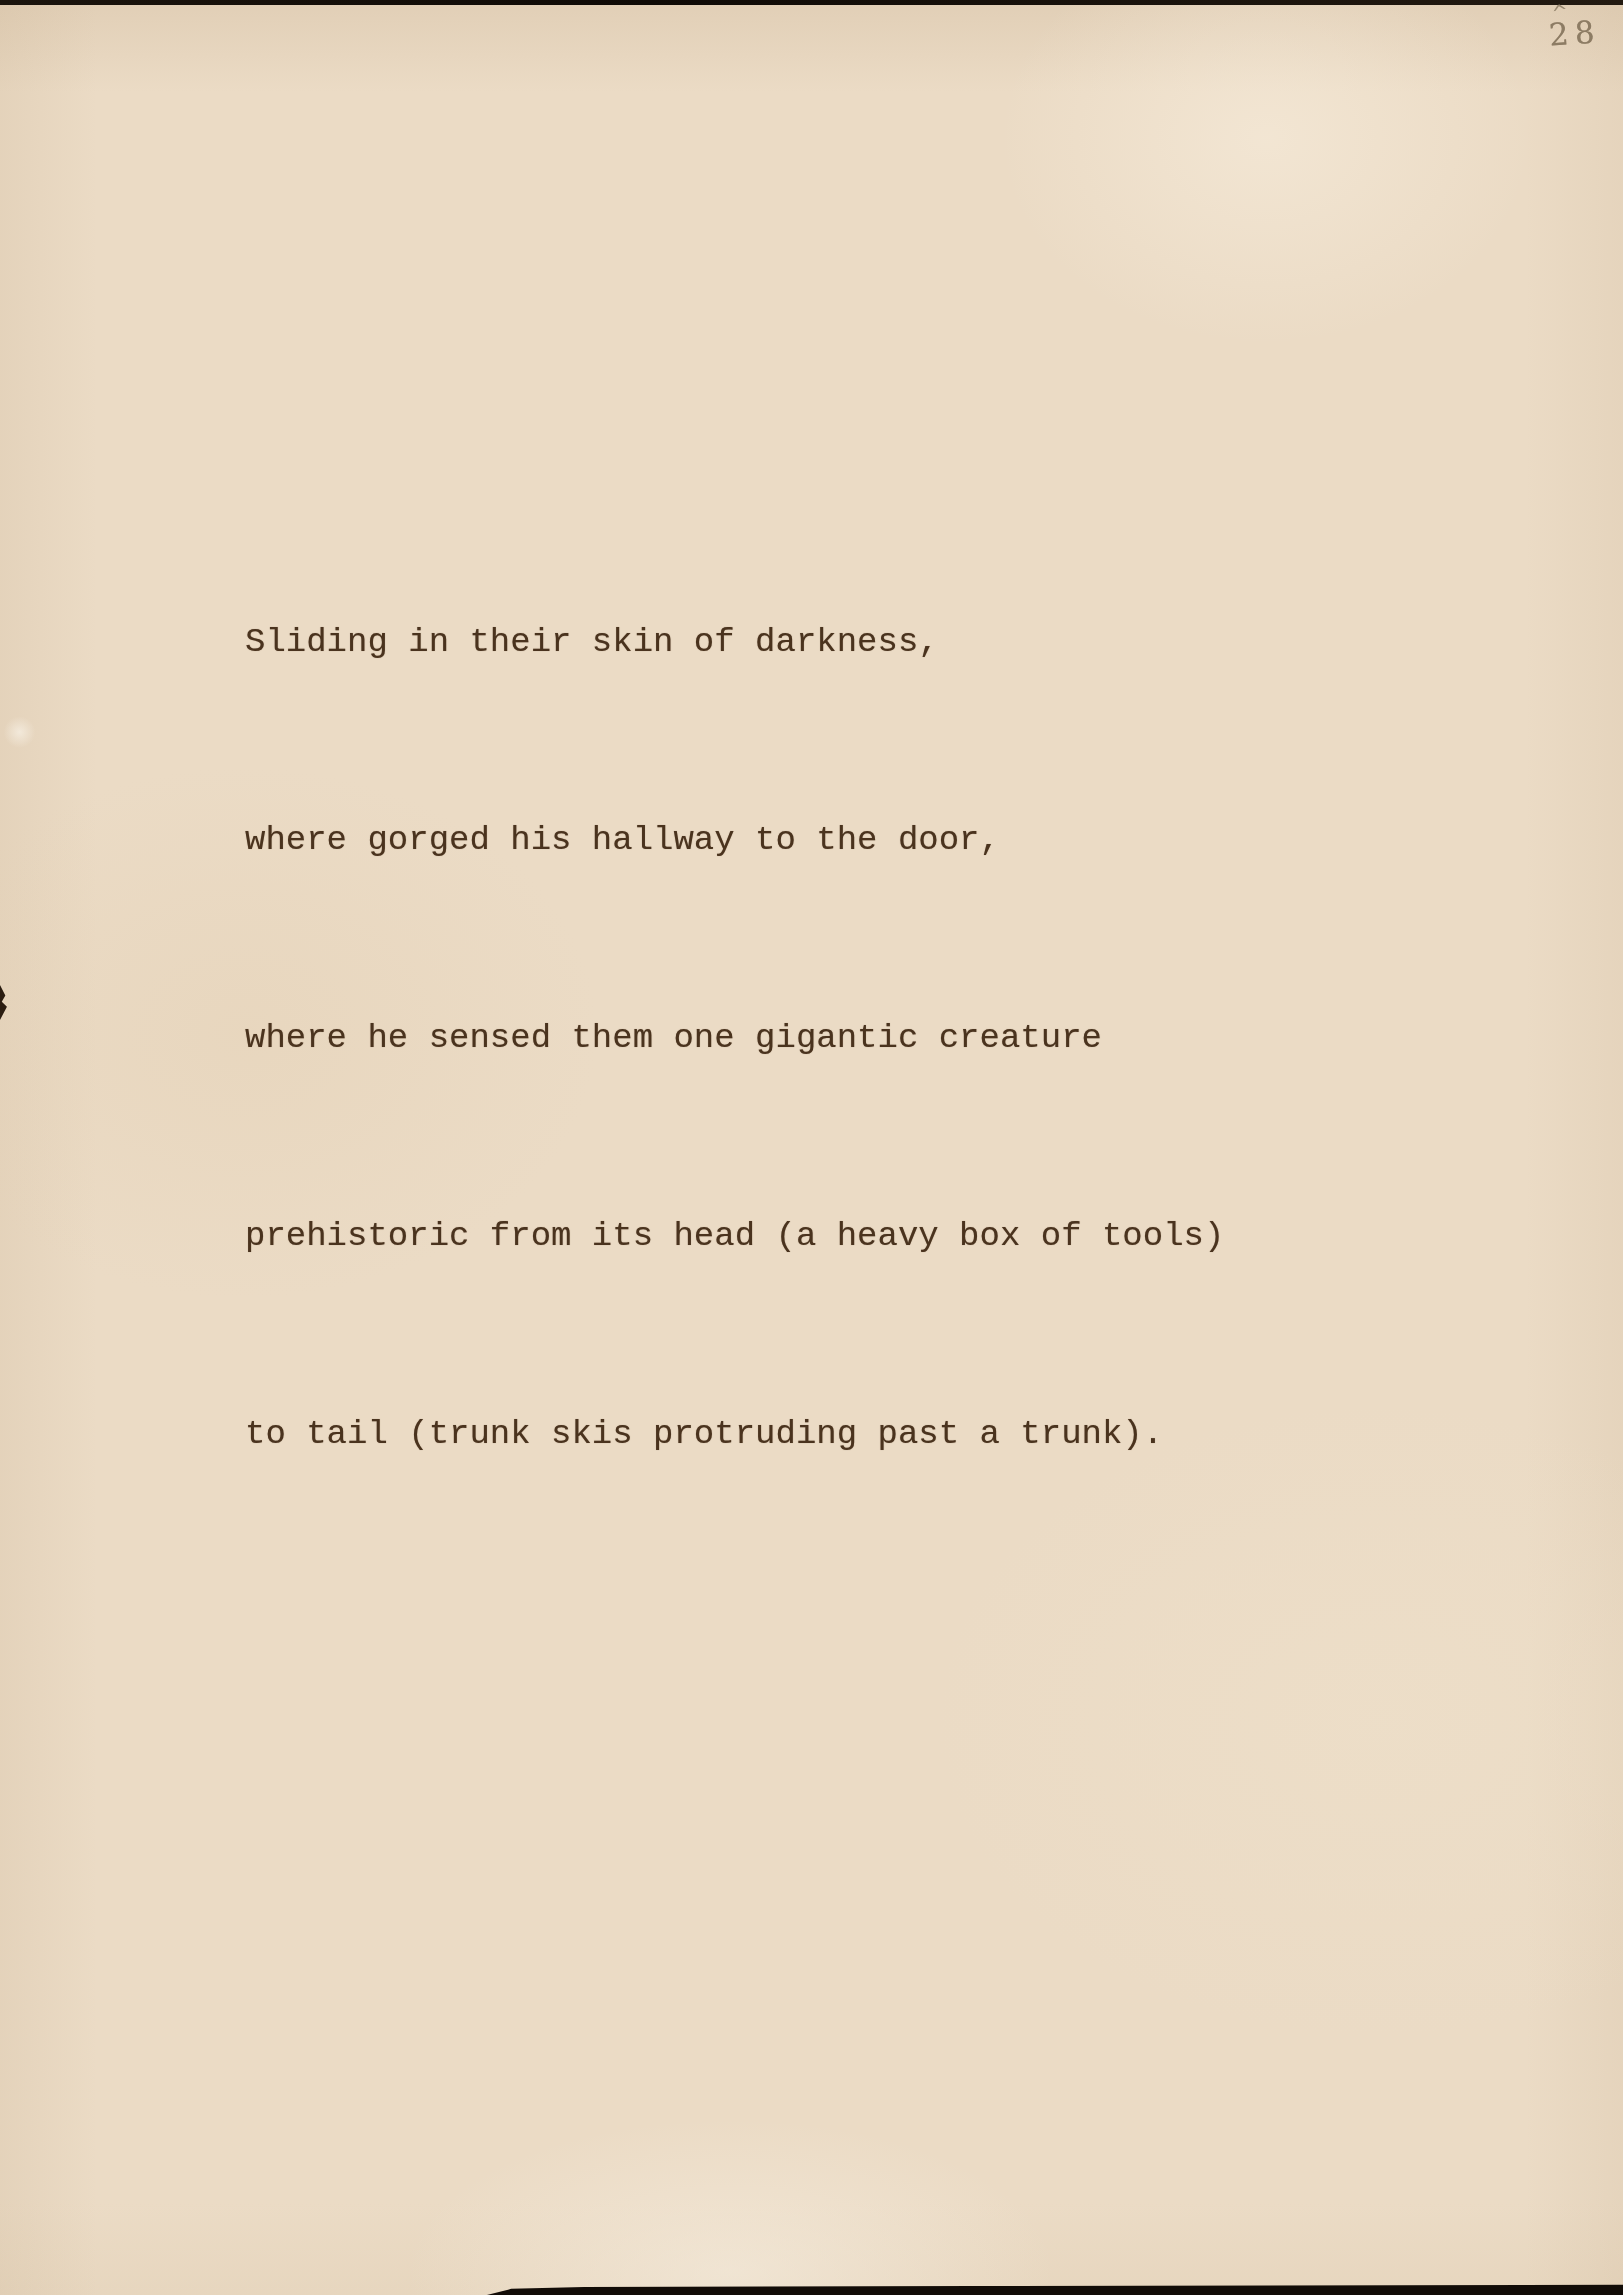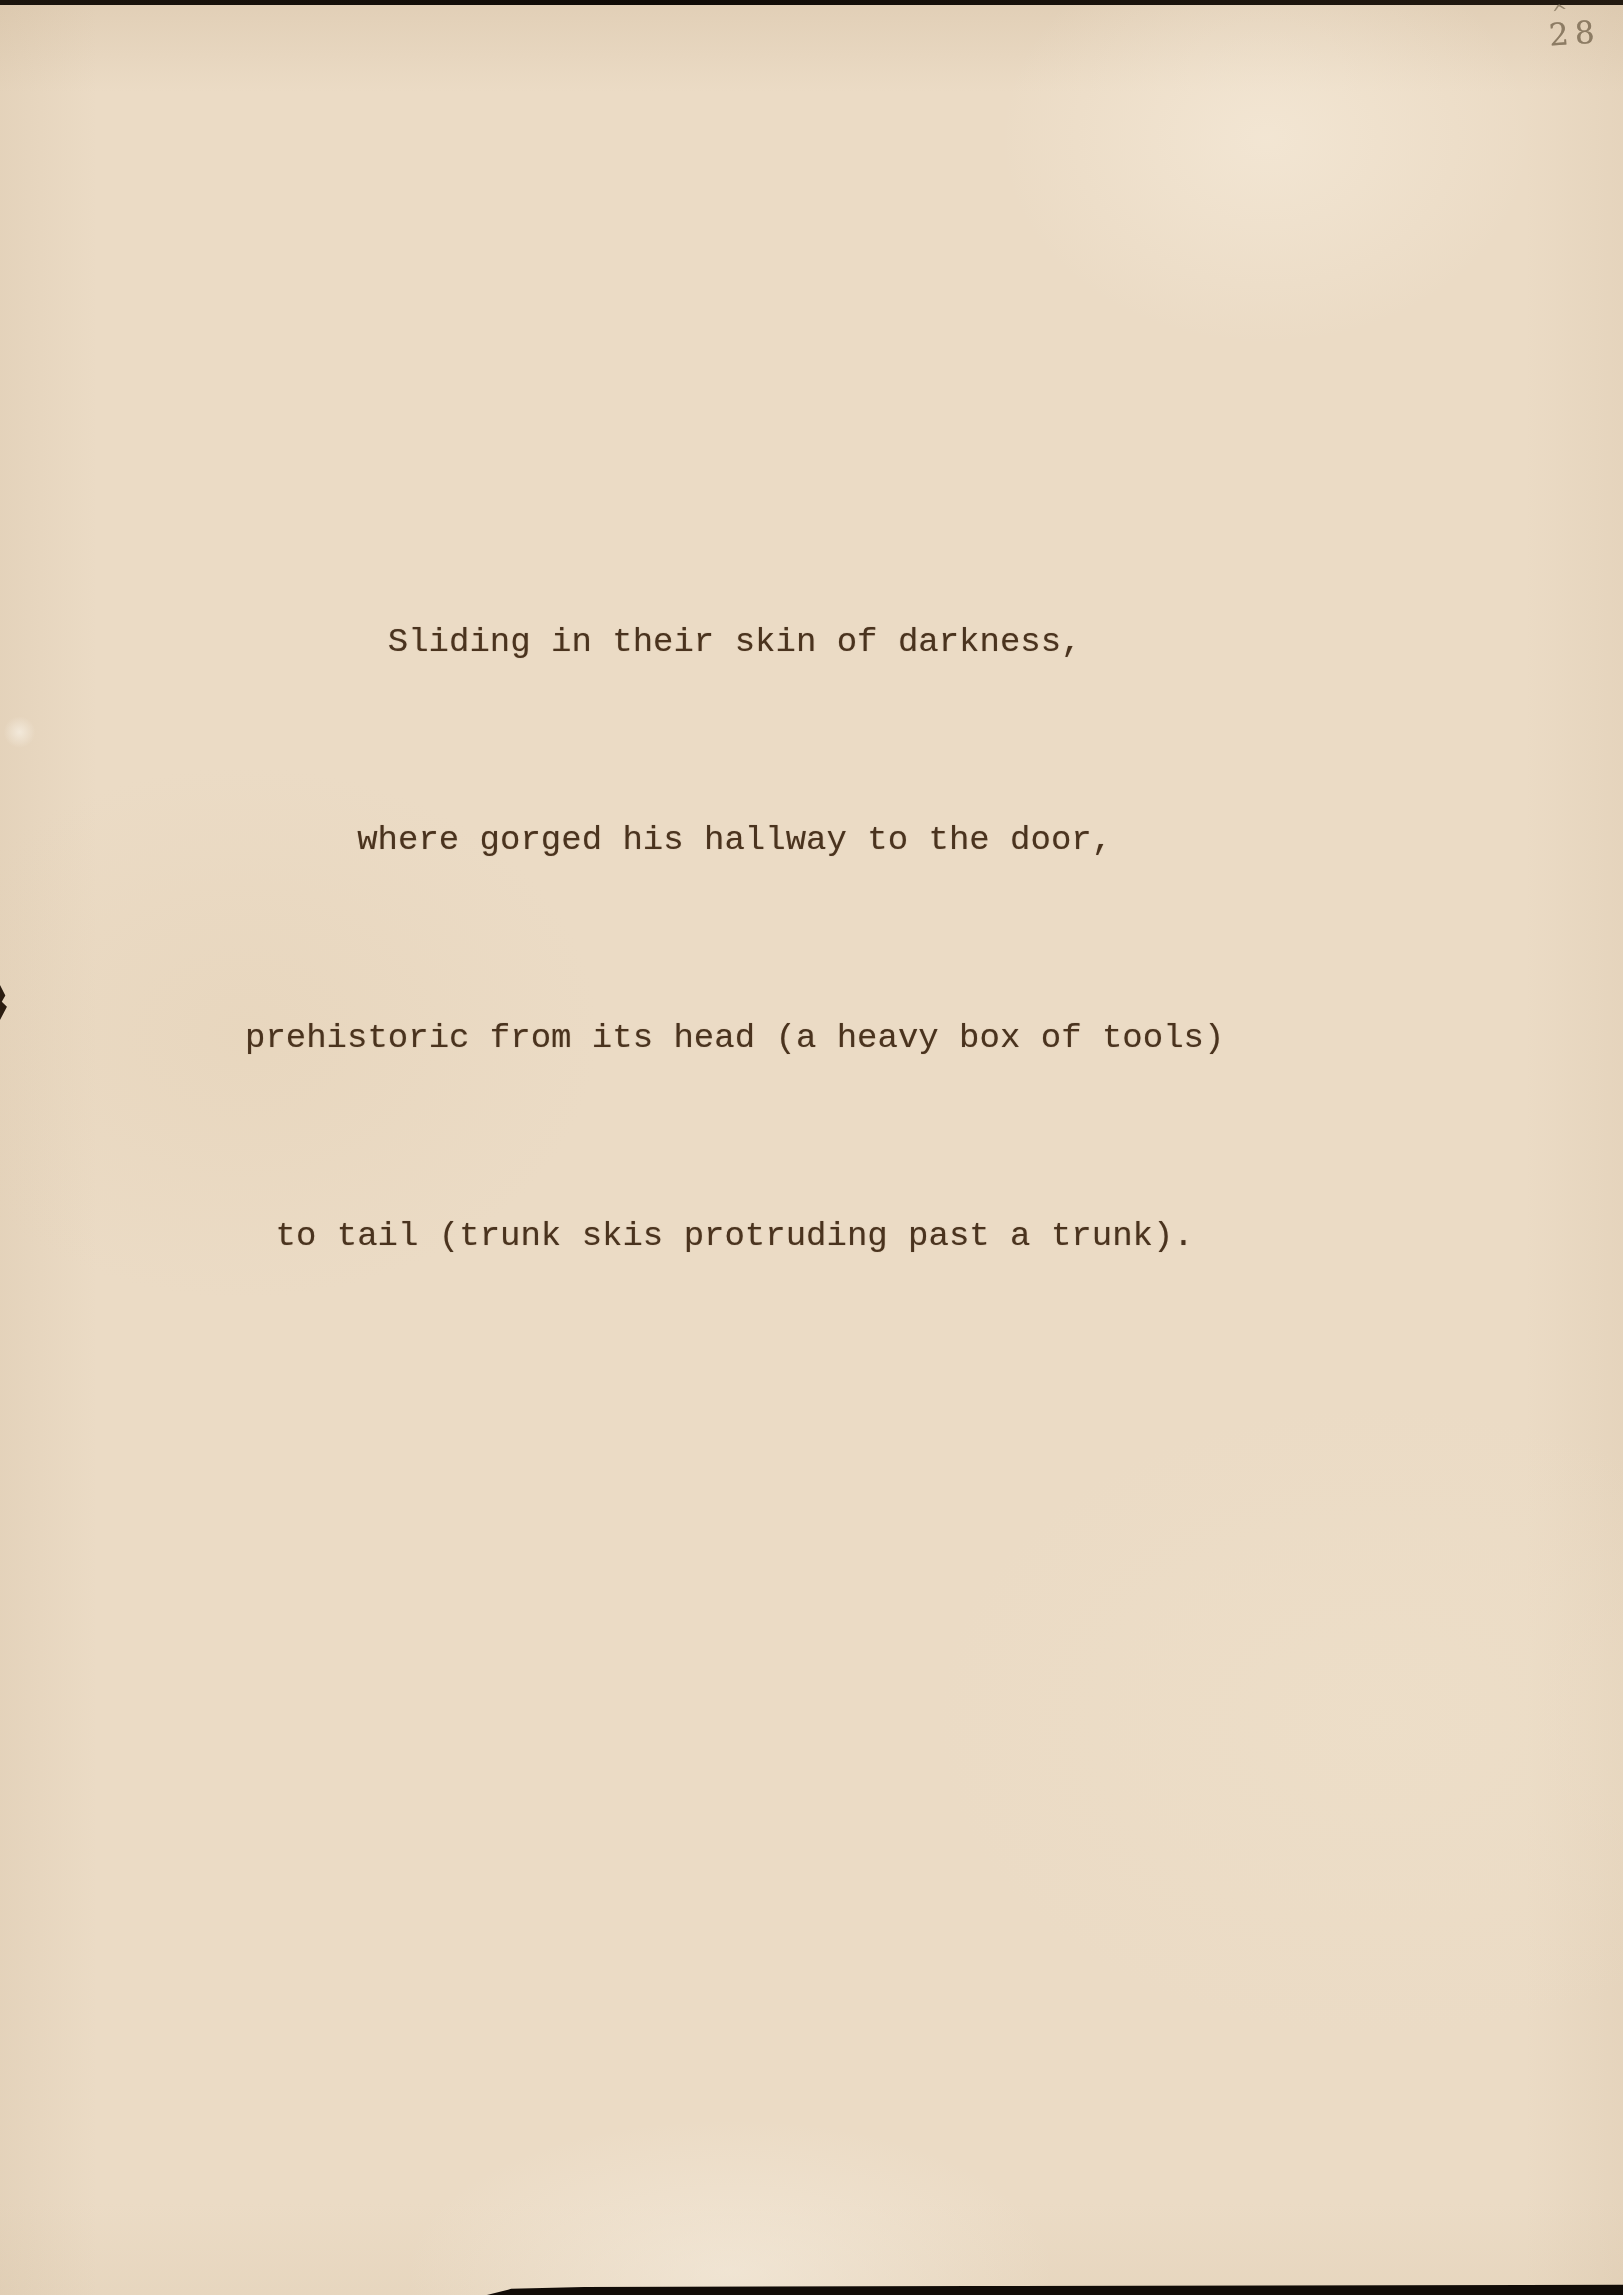--- a/index.html
+++ b/index.html
@@ -34,21 +34,21 @@
     background:#2b1d11;
     clip-path:polygon(0% 0%, 60% 30%, 20% 48%, 78% 62%, 0% 100%);
   }
   .poem{
     position:absolute;left:245px;top:144px;
     font-size:34px;line-height:66px;white-space:pre;
     text-shadow:0 0 1px rgba(74,51,30,.4);
   }
   .line{height:66px;position:relative;}
   .title-line{margin-left:14ch;}
-  .stanza-first{margin-top:69px;text-align:center;}
+  .stanza-first{margin-top:69px;}
   .stanza{margin-top:66px;}
   .page-number{
     position:absolute;left:1549px;top:14.8px;
     font-family:"DejaVu Serif",serif;
     font-size:31px;letter-spacing:5.9px;color:#8d7c64;
     transform:rotate(-4deg);
     text-shadow:0 0 0.5px rgba(141,124,100,.6);
   }
   .pencil-caret{
     position:absolute;left:1552px;top:1px;
@@ -68,20 +68,21 @@
 
   <span class="pencil-caret">^</span>
   <span class="page-number">28</span>
 
   <div class="poem">
 
 
     <div class="stanza-first">
       <div class="line">Sliding in their skin of darkness,</div>
       <div class="line">where gorged his hallway to the door,</div>
+      <div class="line">where he sensed them one gigantic creature</div>
       <div class="line">prehistoric from its head (a heavy box of tools)</div>
       <div class="line">to tail (trunk skis protruding past a trunk).</div>
     </div>
 
     <div class="stanza">
       
       
       
       
       

